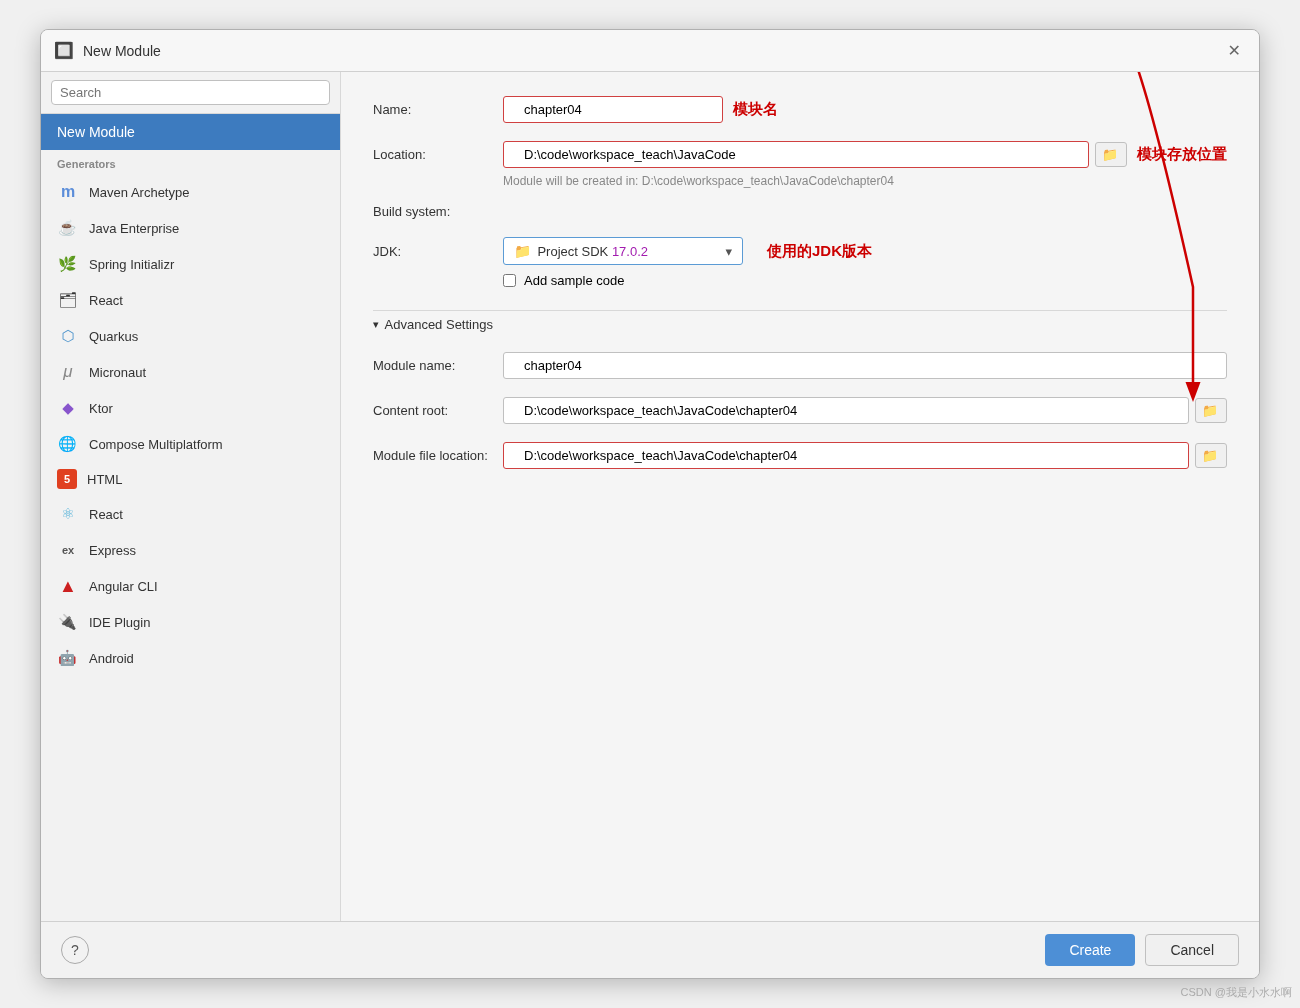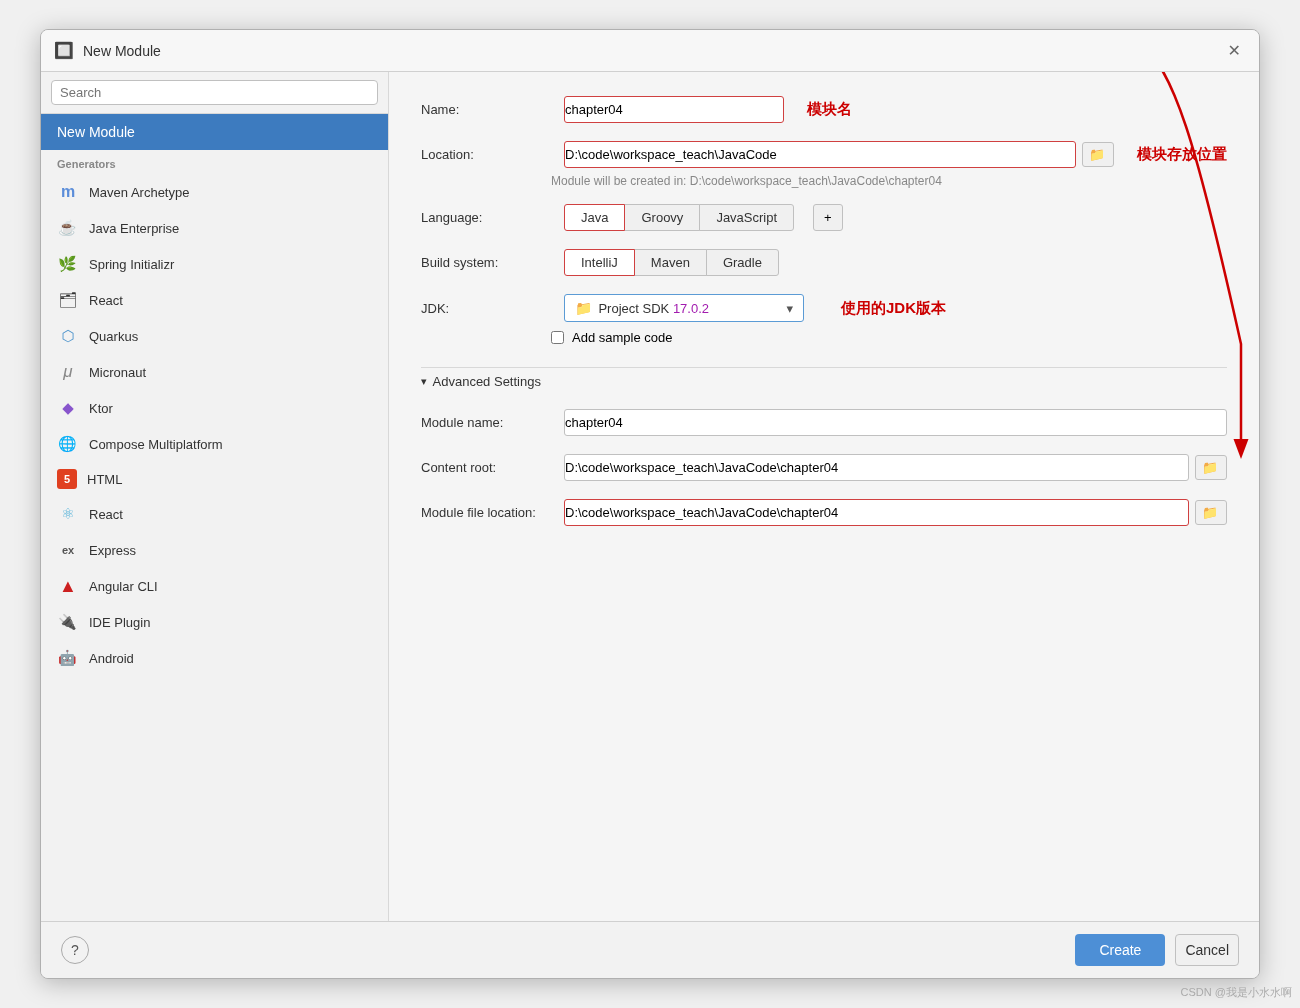--- a/index.html
+++ b/index.html
@@ -57,21 +57,21 @@
     }
 
     
     .dialog-body {
       display: flex;
       flex: 1;
     }
 
     
     .sidebar {
-      width: 348px;
+      width: 300px;
       background: #f2f2f2;
       border-right: 1px solid #d8d8d8;
       display: flex;
       flex-direction: column;
       flex-shrink: 0;
     }
     .sidebar-search {
       padding: 8px 10px;
       border-bottom: 1px solid #d8d8d8;
     }
@@ -121,31 +121,30 @@
     .main-content {
       flex: 1;
       padding: 24px 32px;
       background: #f5f5f5;
       overflow-y: auto;
     }
     .field-row {
       display: flex;
       align-items: center;
       margin-bottom: 18px;
-      gap: 13px;
     }
     .field-label {
       width: 130px;
       font-size: 13px;
       color: #333;
       flex-shrink: 0;
     }
     .field-input {
       flex: 1;
-      padding: 5px 0;
+      padding: 5px 20px;
       border: 1px solid #c0c0c0;
       border-radius: 3px;
       font-size: 13px;
       background: #fff;
       outline: none;
     }
     .field-input.highlighted {
       border: 1.5px solid #d04040;
     }
     .field-hint {
@@ -293,21 +292,21 @@
       padding: 7px 24px;
       background: #4d8fd6;
       color: #fff;
       border: none;
       border-radius: 4px;
       cursor: pointer;
       font-size: 14px;
       font-weight: 500;
     }
     .btn-cancel {
-      padding: 7px 9px;
+      padding: 7px 24px;
       background: #f0f0f0;
       color: #333;
       border: 1px solid #c0c0c0;
       border-radius: 4px;
       cursor: pointer;
       font-size: 14px;
     }
 
     
     .watermark {
@@ -414,37 +413,23 @@
       <div class="field-row">
         <div class="field-label">Location:</div>
         <div class="location-row">
           <input class="field-input highlighted" type="text" value="D:\code\workspace_teach\JavaCode" style="">
           <button class="browse-btn">📁</button>
         </div>
         <span class="annotation-red">模块存放位置</span>
       </div>
       <div class="field-hint">Module will be created in: D:\code\workspace_teach\JavaCode\chapter04</div>
 
-      <div class="field-row">
-        <div class="field-label">Language:</div>
-        <div class="btn-group">
-          <button class="btn-group-item selected">Java</button>
-          <button class="btn-group-item">Groovy</button>
-          <button class="btn-group-item">JavaScript</button>
-        </div>
-        <button class="btn-plus">+</button>
-      </div>
 
       <div class="field-row">
         <div class="field-label">Build system:</div>
-        <div class="btn-group">
-          <button class="btn-group-item selected">IntelliJ</button>
-          <button class="btn-group-item">Maven</button>
-          <button class="btn-group-item">Gradle</button>
-        </div>
       </div>
 
       <div class="field-row" style="margin-bottom:8px;">
         <div class="field-label">JDK:</div>
         <div class="jdk-dropdown">
           <span class="jdk-dropdown-icon">📁</span>
           <span class="jdk-dropdown-text">
             <span>Project SDK</span>
             <span class="jdk-dropdown-version"> <span>17.0.2</span></span>
           </span>

